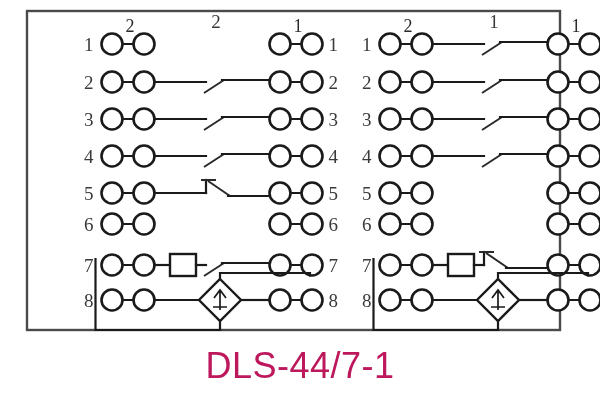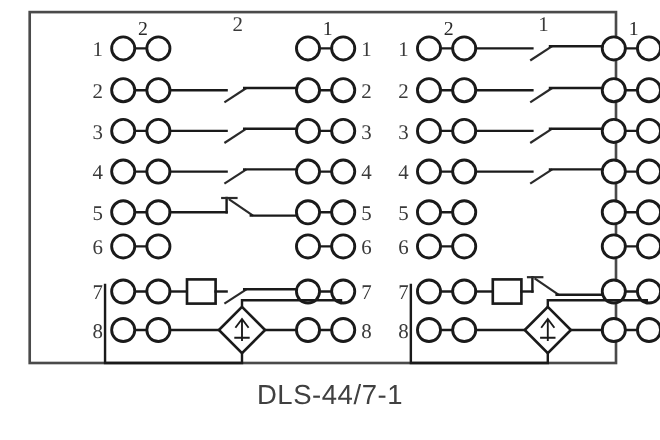--- a/index.html
+++ b/index.html
@@ -74,22 +74,22 @@
     font-size: 19px;
     fill: #3a3a3a;
   }
   #caption {
     position: absolute;
     left: 0;
     top: 345px;
     width: 600px;
     text-align: center;
     font-family: "Liberation Sans", sans-serif;
-    font-size: 25px;
-    color: #404040;
+    font-size: 36px;
+    color: #be185d;
     letter-spacing: 0.5px;
   }
 </style>
 </head>
 <body>
 
 <div id="page">
 
   <svg id="diagram-svg" viewBox="0 0 600 400" xmlns="http://www.w3.org/2000/svg">
       <rect x="27" y="11" width="533" height="319" class="frame-rect"></rect>

